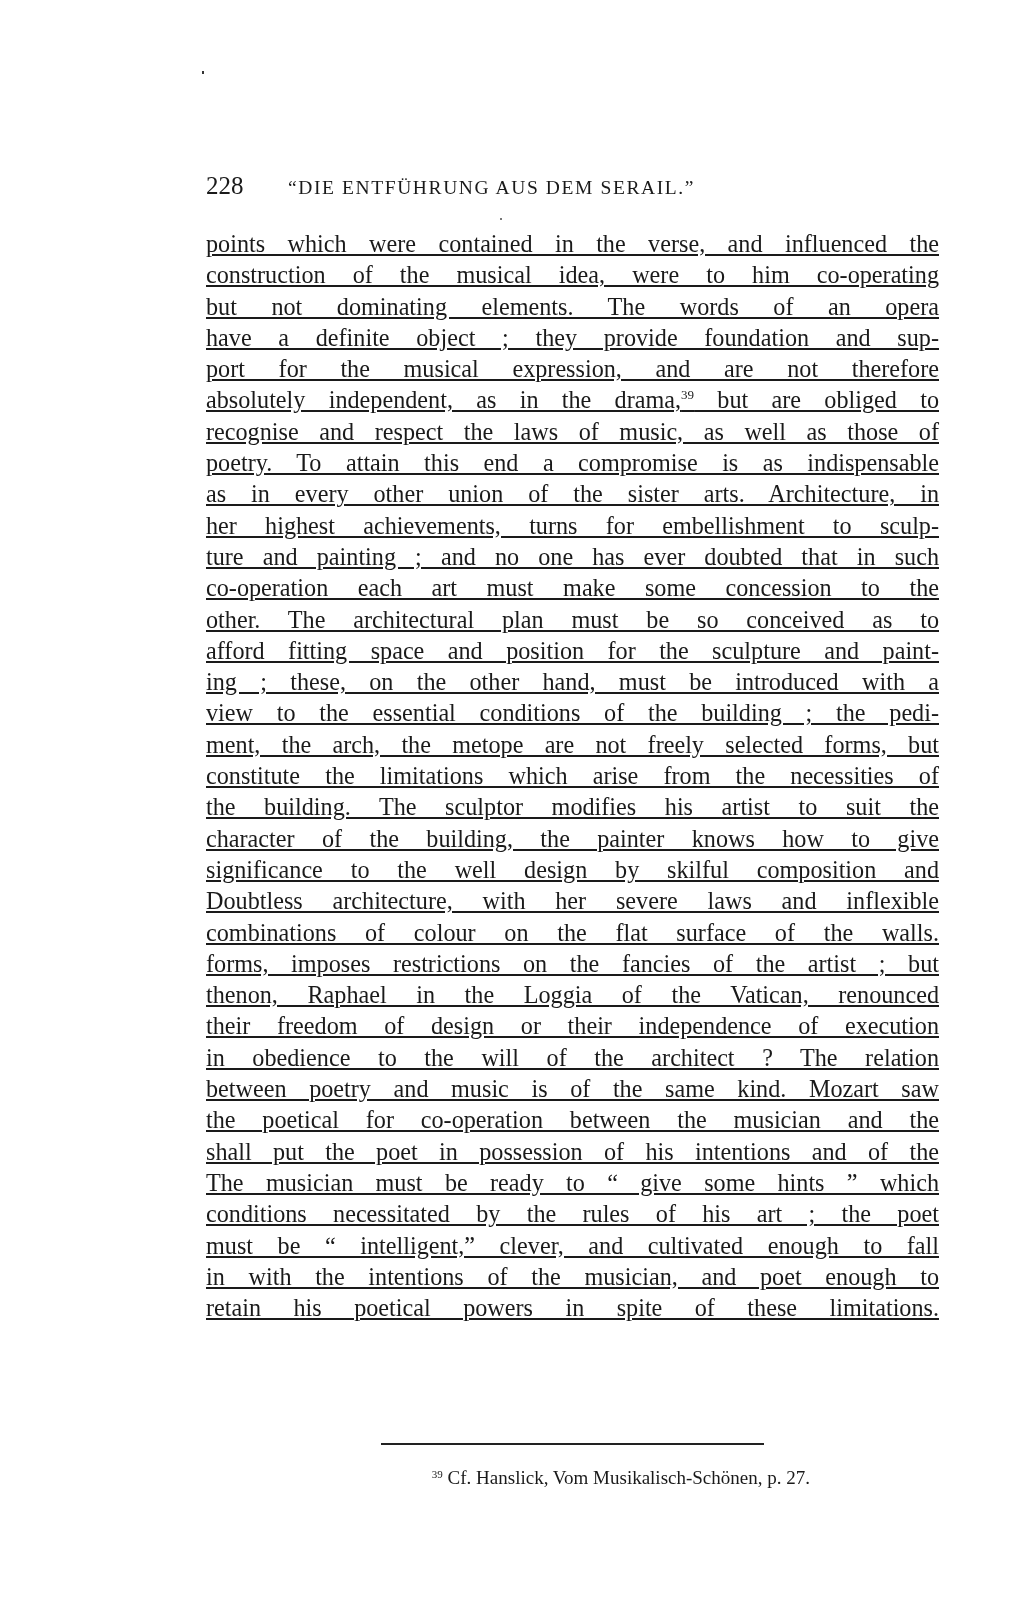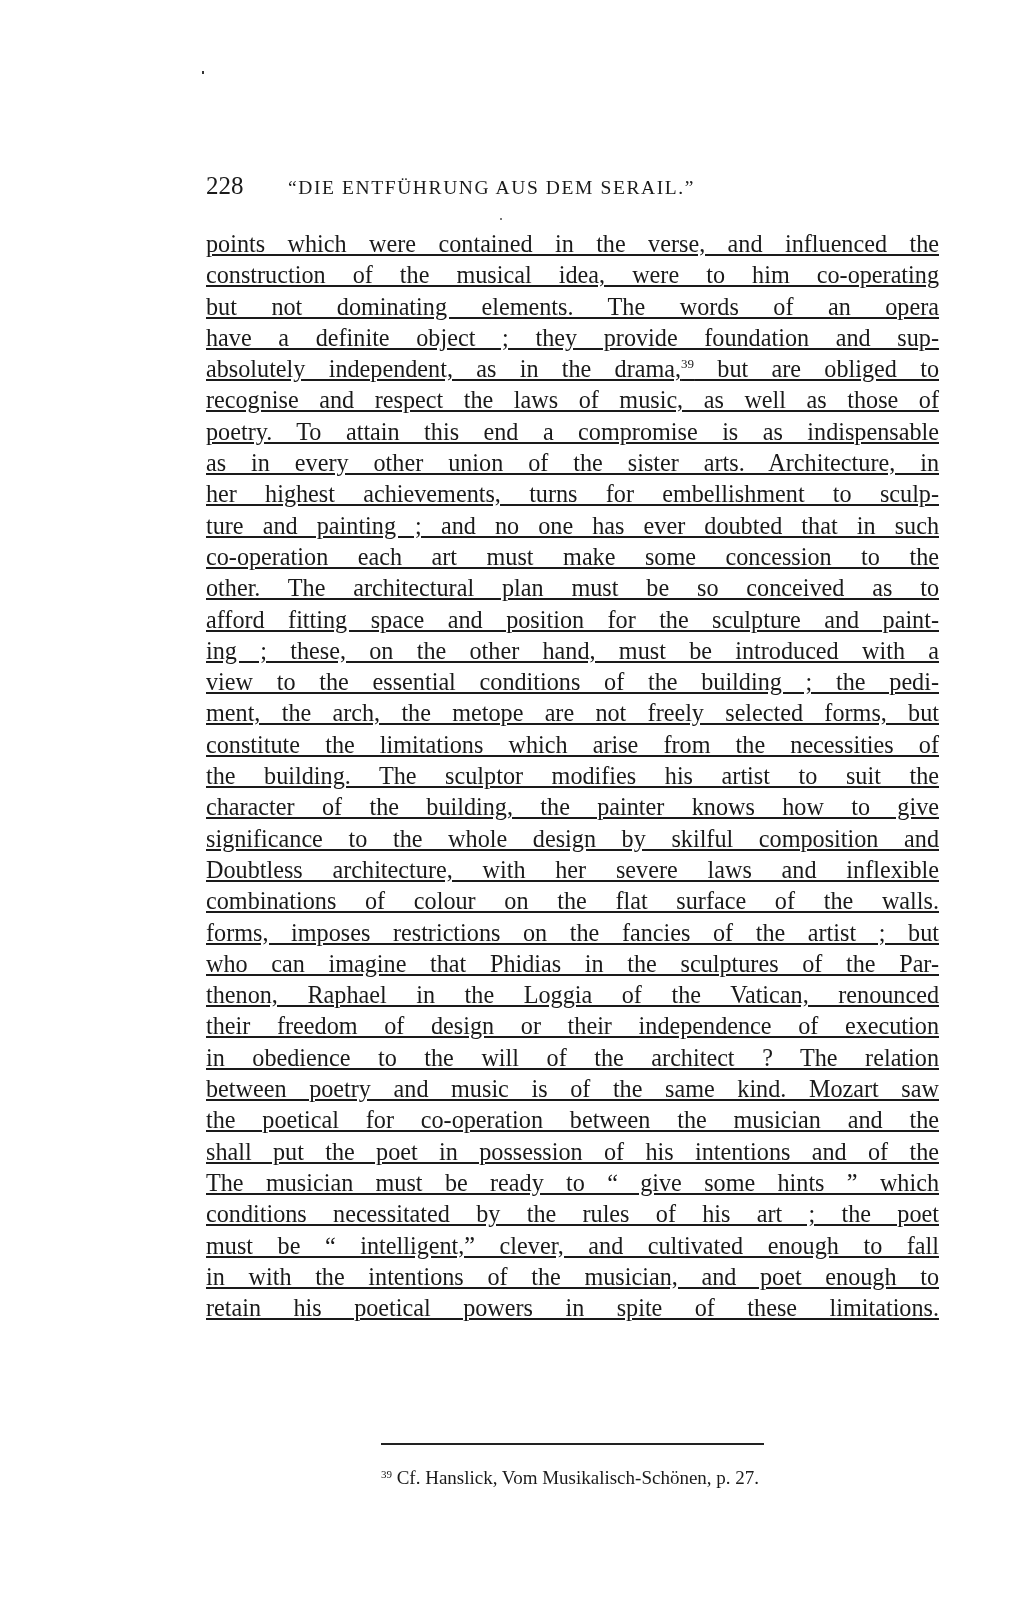--- a/index.html
+++ b/index.html
@@ -25,21 +25,21 @@
     font-size: 24.2px; text-align: justify; text-align-last: justify;
     white-space: nowrap;
     text-decoration: underline;
   }
   .line.last { text-align-last: justify; }
   .line sup { font-size: 13px; vertical-align: 9px; line-height: 0; }
   .rule {
     position: absolute; left: 381px; top: 1443px; width: 383px; height: 2px; background: #222;
   }
   .footnote {
-    position: absolute; left: 330px; top: 1462px; width: 480px; text-align: center;
+    position: absolute; left: 330px; top: 1462px; width: 480px; text-align: right;
     font-size: 19px; line-height: 24px; white-space: nowrap;
   }
   .footnote sup { font-size: 11px; vertical-align: 6px; }
 </style>
 </head>
 <body>
 
 <div class="page">
   <div class="speck"></div>
 
@@ -47,40 +47,40 @@
     <span class="folio">228</span><span class="title">“DIE ENTFÜHRUNG AUS DEM SERAIL.”</span>
   </div>
 
   <div class="dot"></div>
 
   <div class="body-text">
     <span class="line">points which were contained in the verse, and influenced the</span>
     <span class="line">construction of the musical idea, were to him co-operating</span>
     <span class="line">but not dominating elements.  The words of an opera</span>
     <span class="line">have a definite object ; they provide foundation and sup-</span>
+    <span class="line">port for the musical expression, and are not therefore</span>
     <span class="line"><span>absolutely independent, as in the drama,</span><sup>39</sup><span> but are obliged to</span></span>
     <span class="line">recognise and respect the laws of music, as well as those of</span>
     <span class="line">poetry.  To attain this end a compromise is as indispensable</span>
     <span class="line">as in every other union of the sister arts.  Architecture, in</span>
     <span class="line">her highest achievements, turns for embellishment to sculp-</span>
     <span class="line">ture and painting ; and no one has ever doubted that in such</span>
     <span class="line">co-operation each art must make some concession to the</span>
     <span class="line">other.  The architectural plan must be so conceived as to</span>
     <span class="line">afford fitting space and position for the sculpture and paint-</span>
     <span class="line">ing ; these, on the other hand, must be introduced with a</span>
     <span class="line">view to the essential conditions of the building ; the pedi-</span>
     <span class="line">ment, the arch, the metope are not freely selected forms, but</span>
     <span class="line">constitute the limitations which arise from the necessities of</span>
     <span class="line">the building.  The sculptor modifies his artist to suit the</span>
     <span class="line">character of the building, the painter knows how to give</span>
-    <span class="line">significance to the whole design by skilful composition and</span>
+    <span class="line">significance to the well design by skilful composition and</span>
     <span class="line">Doubtless architecture, with her severe laws and inflexible</span>
     <span class="line">combinations of colour on the flat surface of the walls.</span>
     <span class="line">forms, imposes restrictions on the fancies of the artist ; but</span>
-    <span class="line">who can imagine that Phidias in the sculptures of the Par-</span>
     <span class="line">thenon, Raphael in the Loggia of the Vatican, renounced</span>
     <span class="line">their freedom of design or their independence of execution</span>
     <span class="line">in obedience to the will of the architect ?  The relation</span>
     <span class="line">between poetry and music is of the same kind.  Mozart saw</span>
     <span class="line">the poetical for co-operation between the musician and the</span>
     <span class="line">shall put the poet in possession of his intentions and of the</span>
     <span class="line">The musician must be ready to “ give some hints ” which</span>
     <span class="line">conditions necessitated by the rules of his art ; the poet</span>
     <span class="line">must be “ intelligent,” clever, and cultivated enough to fall</span>
     <span class="line">in with the intentions of the musician, and poet enough to</span>

